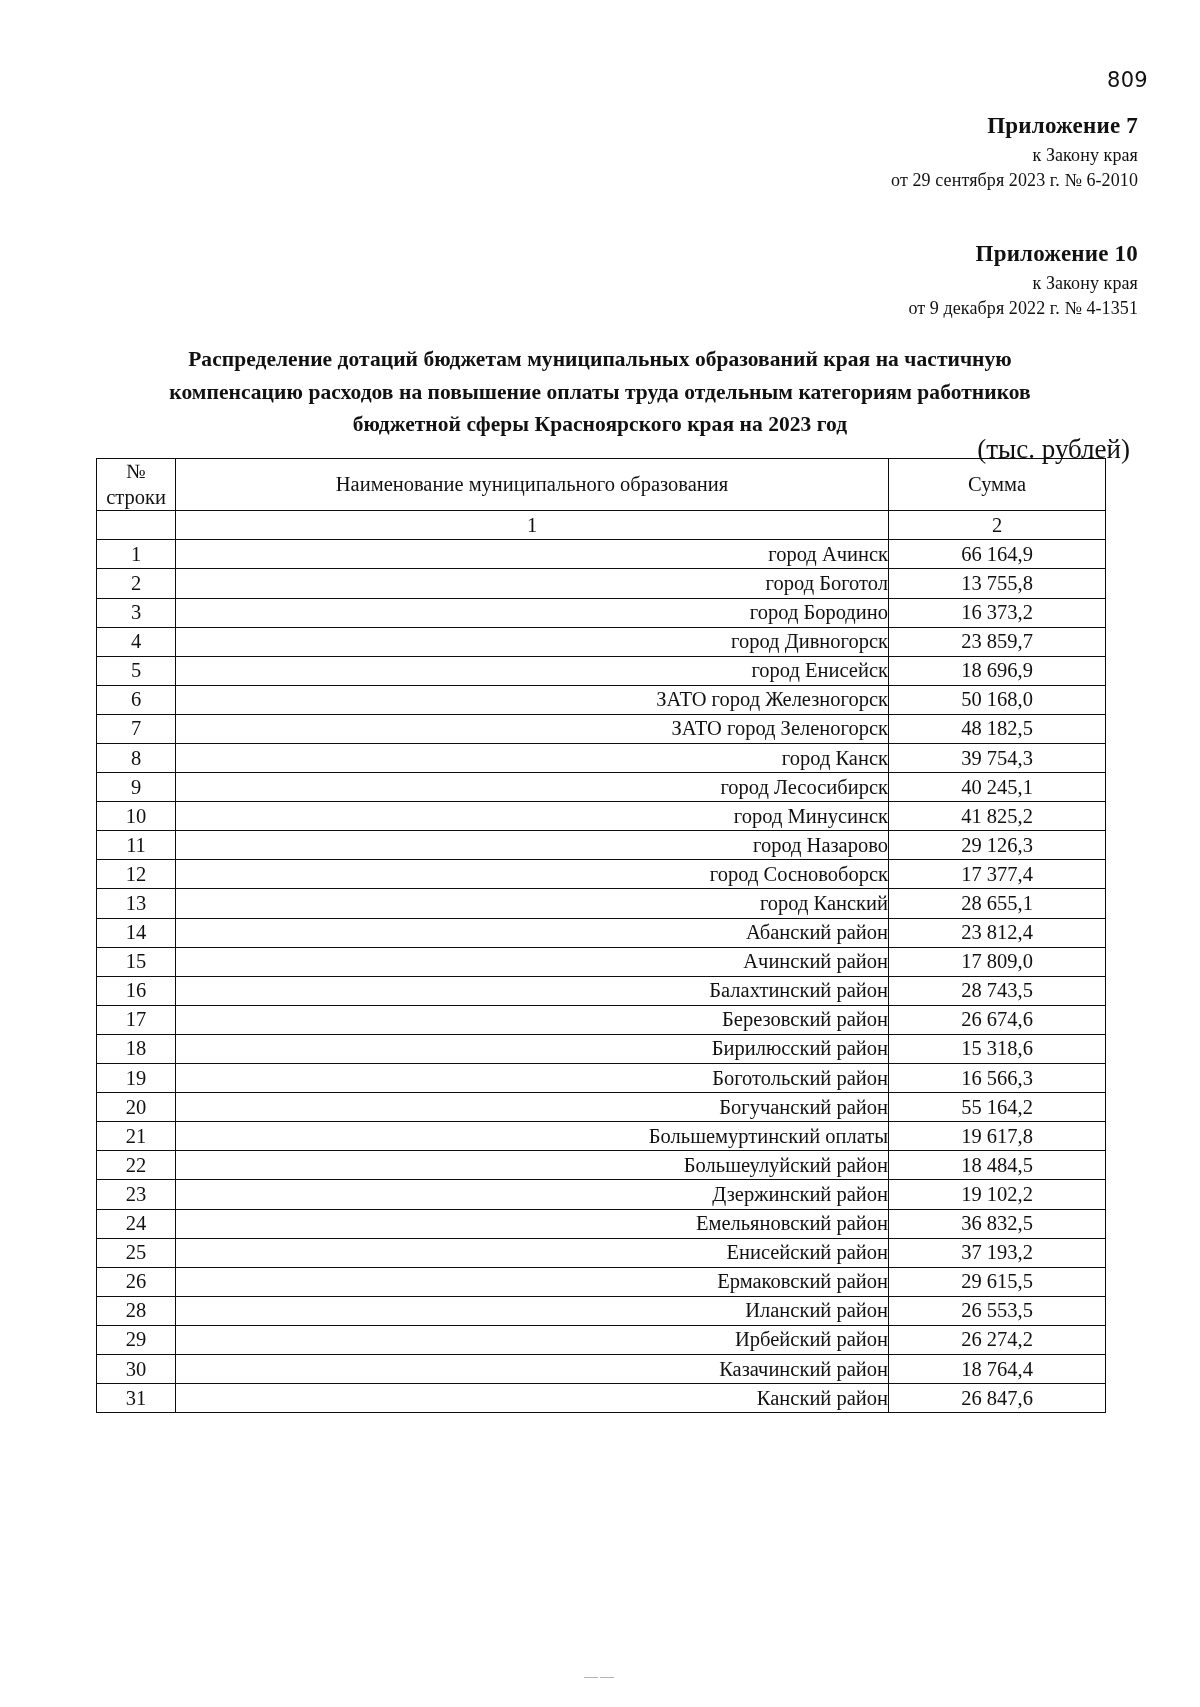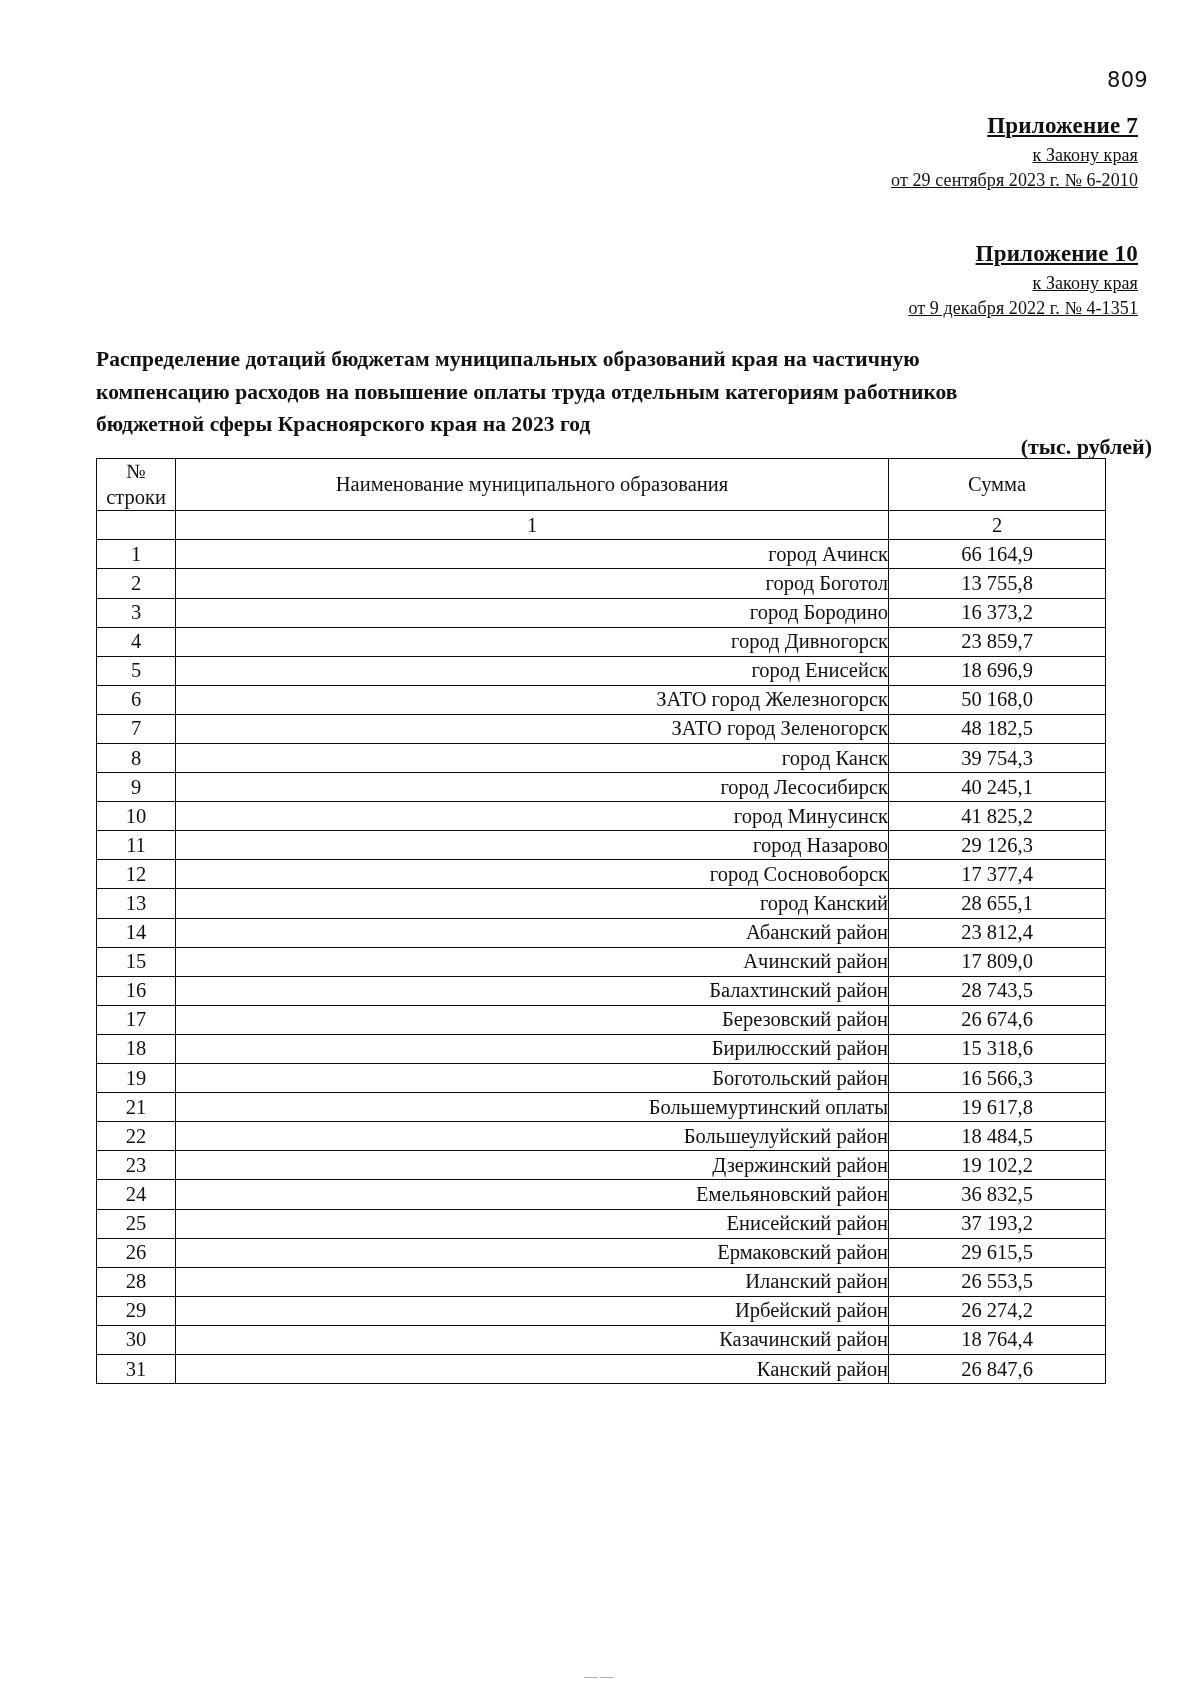--- a/index.html
+++ b/index.html
@@ -32,56 +32,54 @@
     letter-spacing: 0.3px;
     font-family: "DejaVu Sans", sans-serif;
   }
 
   
   .appendix-block {
     position: absolute;
     right: 62px;
     text-align: right;
     line-height: 1.42;
-    text-decoration: underline;
   }
   .appendix-block.first { top: 110px; }
   .appendix-block.second { top: 238px; }
 
   .appendix-title {
     font-size: 23px;
     font-weight: bold;
     letter-spacing: 0.2px;
   }
   .appendix-line {
     font-size: 18px;
     letter-spacing: 0.1px;
   }
 
   
   .doc-title {
     position: absolute;
     top: 343px;
     left: 96px;
     width: 1008px;
-    text-align: left;
+    text-align: center;
     font-size: 21.5px;
     font-weight: bold;
     line-height: 1.52;
     letter-spacing: 0.05px;
   }
   .doc-title .tline { display: block; }
 
   
   .units-note {
     position: absolute;
     top: 434px;
-    right: 48px;
-    font-size: 22px;
-    font-weight: bold;
+    right: 70px;
+    font-size: 27px;
   }
 
   
   .table-wrap {
     position: absolute;
     top: 458px;
     left: 96px;
     width: 1009px;
   }
   table.alloc {
@@ -289,20 +287,25 @@
             <td class="r-num">18</td>
             <td class="r-name">Бирилюсский район</td>
             <td class="r-sum">15 318,6</td>
           </tr>
           <tr>
             <td class="r-num">19</td>
             <td class="r-name">Боготольский район</td>
             <td class="r-sum">16 566,3</td>
           </tr>
           <tr>
+            <td class="r-num">20</td>
+            <td class="r-name">Богучанский район</td>
+            <td class="r-sum">55 164,2</td>
+          </tr>
+          <tr>
             <td class="r-num">21</td>
             <td class="r-name">Большемуртинский оплаты</td>
             <td class="r-sum">19 617,8</td>
           </tr>
           <tr>
             <td class="r-num">22</td>
             <td class="r-name">Большеулуйский район</td>
             <td class="r-sum">18 484,5</td>
           </tr>
           <tr>

